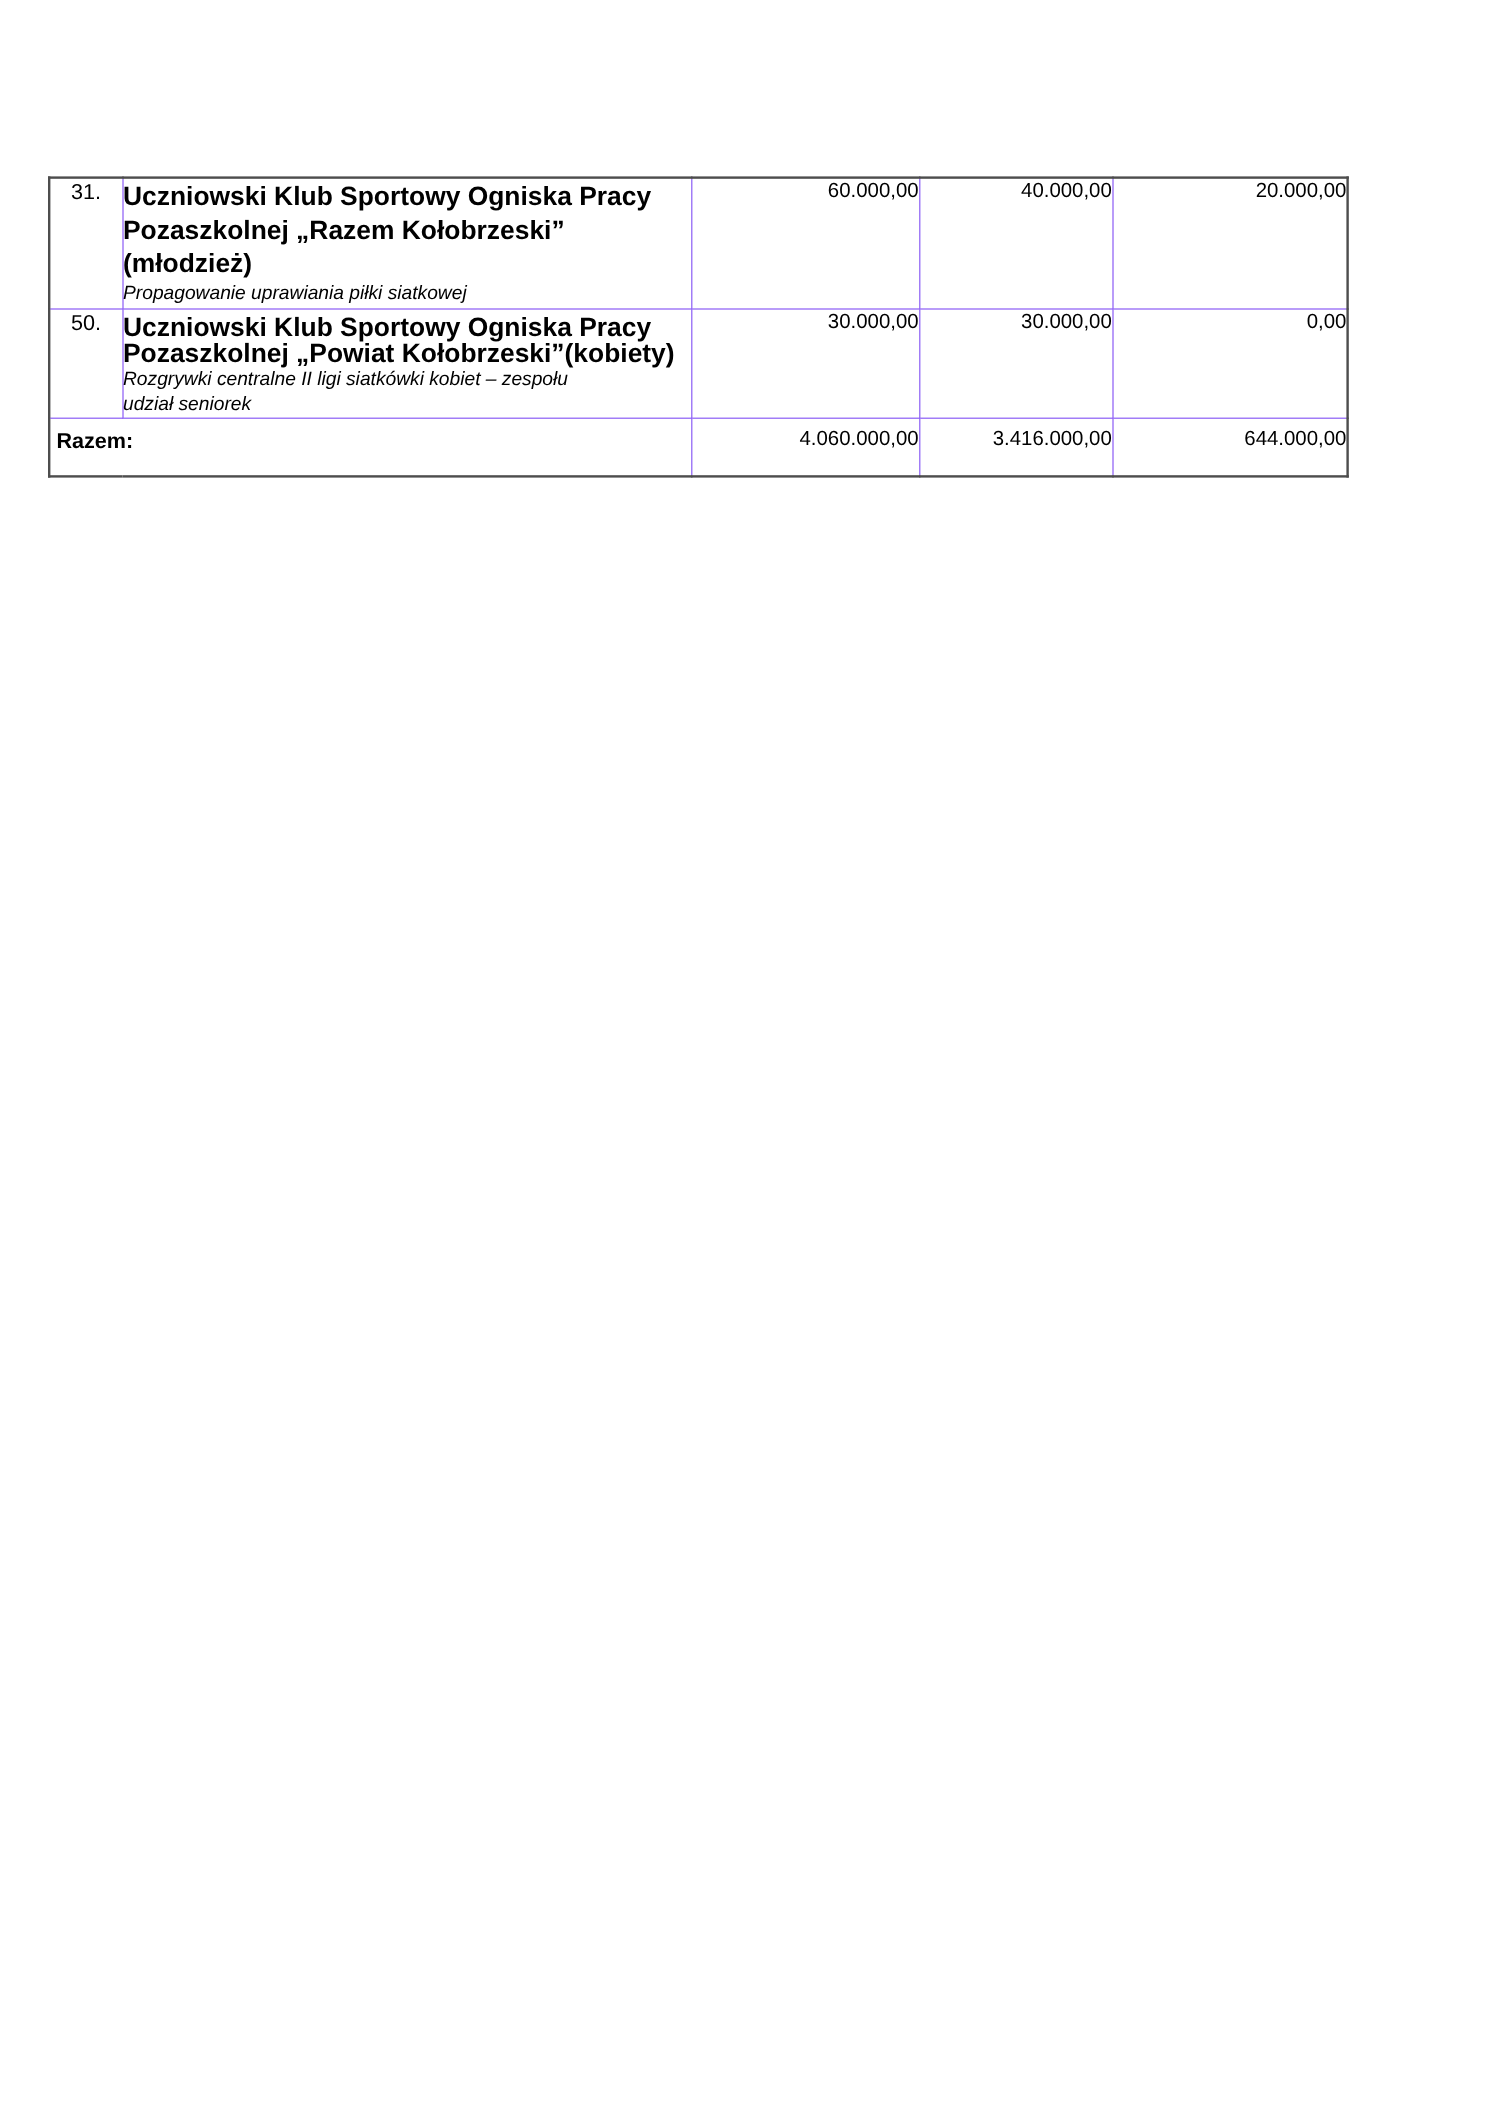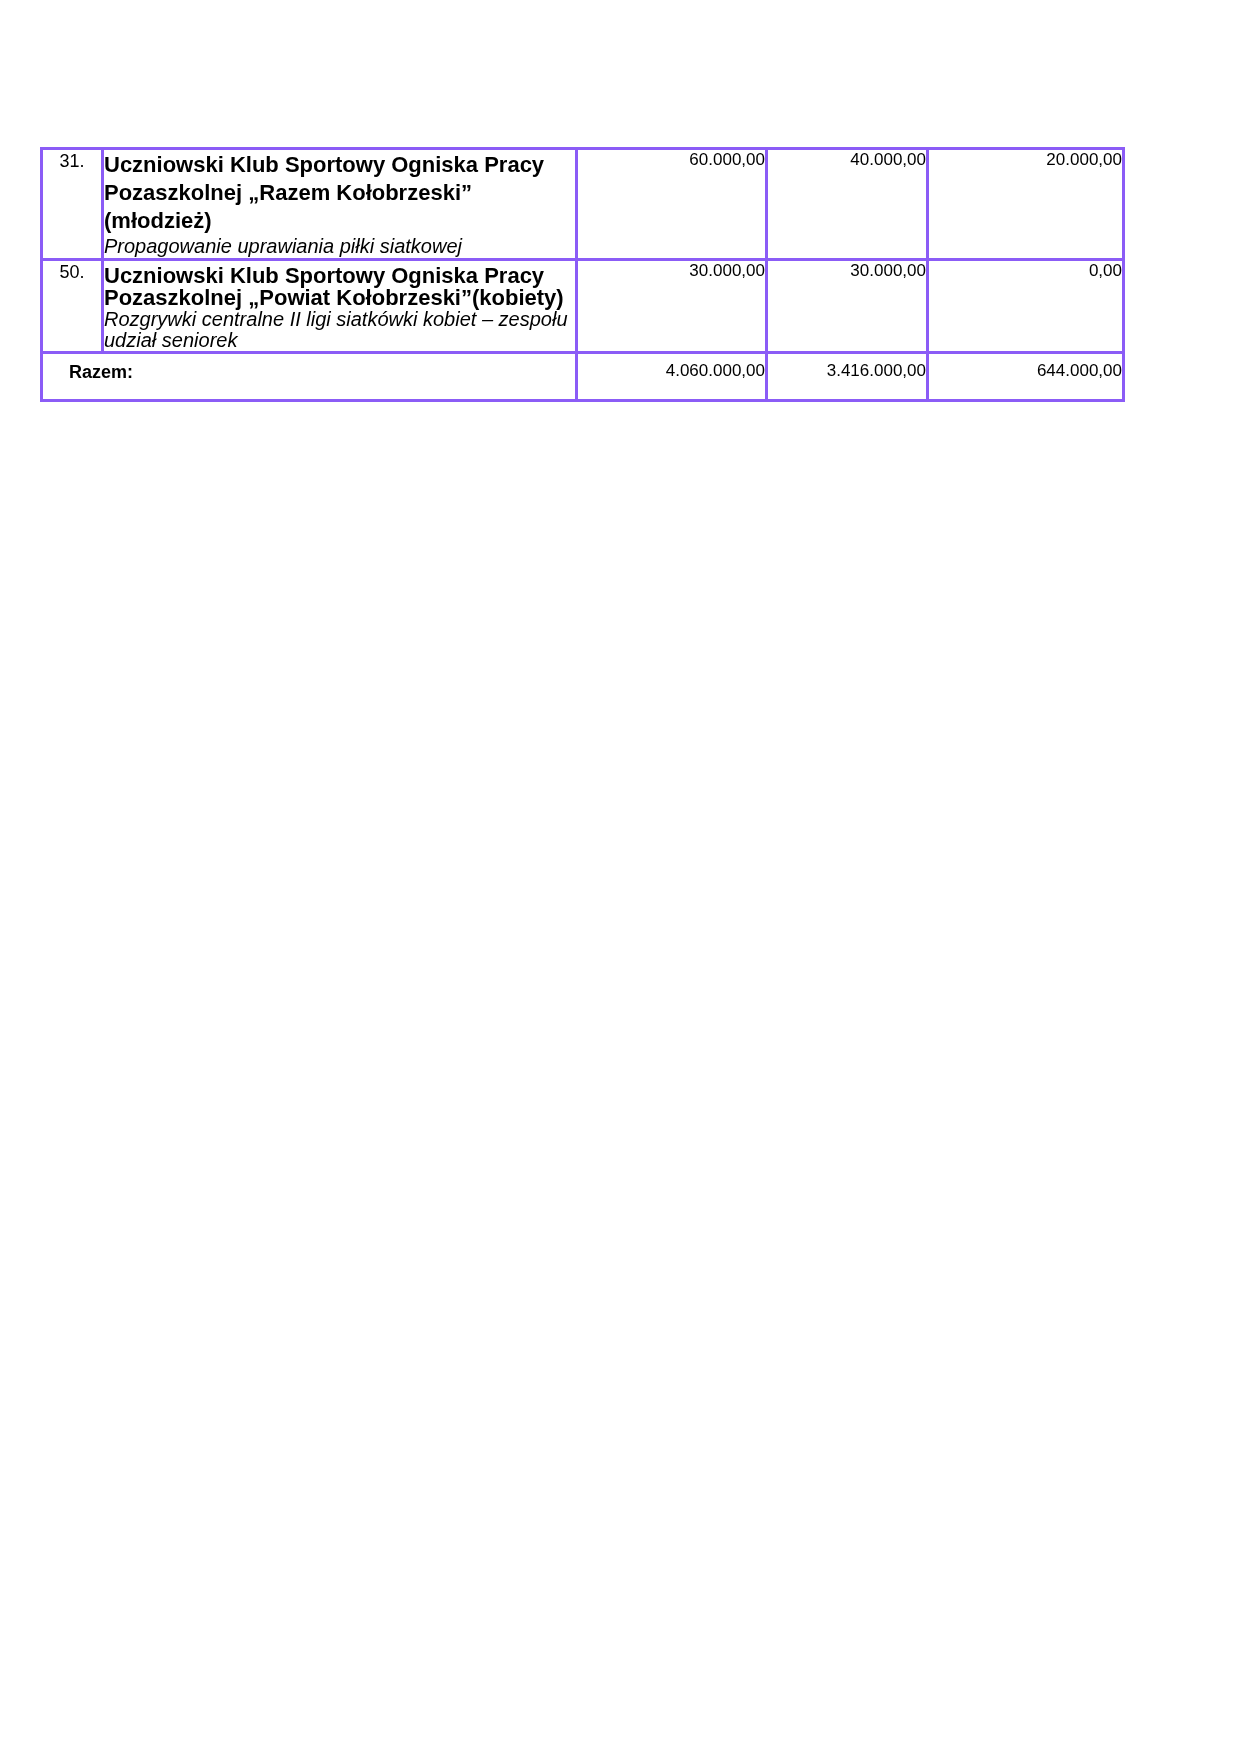--- a/index.html
+++ b/index.html
@@ -19,21 +19,21 @@
   table.grants {
     position: absolute;
     left: 40px;
     top: 147px;
     width: 1082px;
     border-collapse: collapse;
     table-layout: fixed;
     border: 2px solid #4d4d4d;
   }
   table.grants td {
-    border: 3px solid #8b5cf6;
+    border: 1px solid #8b5cf6;
     vertical-align: top;
     padding: 0;
     box-sizing: border-box;
   }
   td.no-cell {
     text-align: center;
     font-size: 18px;
     padding-top: 5px;
     line-height: 22px;
   }
@@ -44,38 +44,38 @@
     font-weight: bold;
     font-size: 22px;
     line-height: 22px;
     white-space: nowrap;
   }
   .r31 .title-line { line-height: 27px; padding-top: 1px; }
   .r32 .title-line, .r33 .title-line { line-height: 22px; }
   .r32 td.desc-cell, .r33 td.desc-cell { padding-top: 4px; }
   .desc-line {
     font-style: italic;
-    font-size: 20px;
+    font-size: 16px;
     line-height: 22px;
     white-space: nowrap;
   }
   .r31 .desc-line { line-height: 24px; }
   .r33 .desc-line { line-height: 21px; }
   td.amount-cell {
     text-align: right;
     font-weight: normal;
     font-size: 17px;
     line-height: 20px;
     padding: 6px 10px 0 0;
   }
   tr.total-row td.razem-cell {
     font-weight: bold;
     font-size: 18px;
     line-height: 22px;
-    padding: 7px 0 0 26px;
+    padding: 7px 0 0 5px;
   }
   tr.total-row td.amount-cell { padding-top: 7px; }
 </style>
 </head>
 <body>
 
 <div class="page">
 
   <table class="grants">
     <colgroup>

